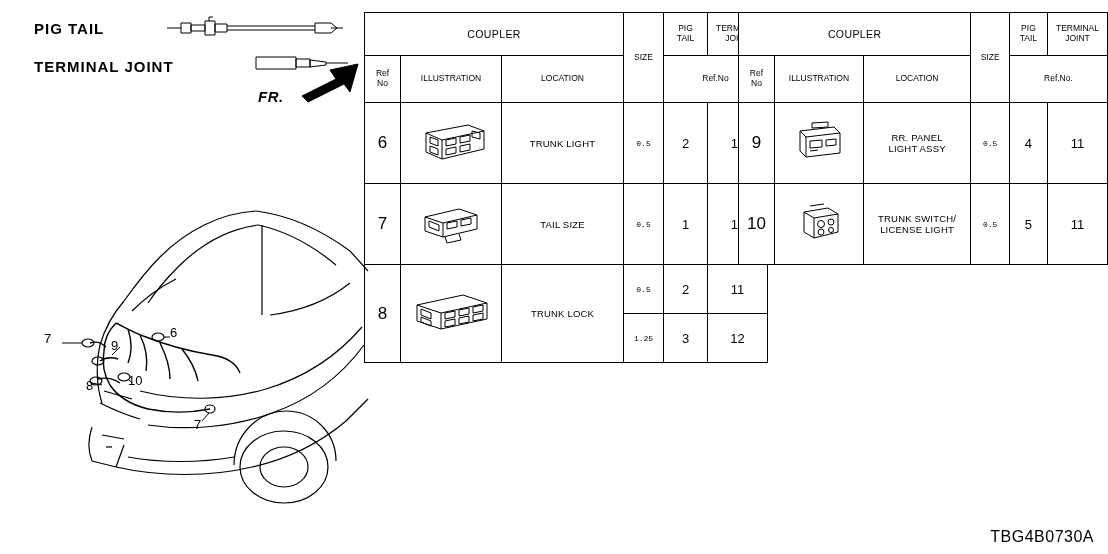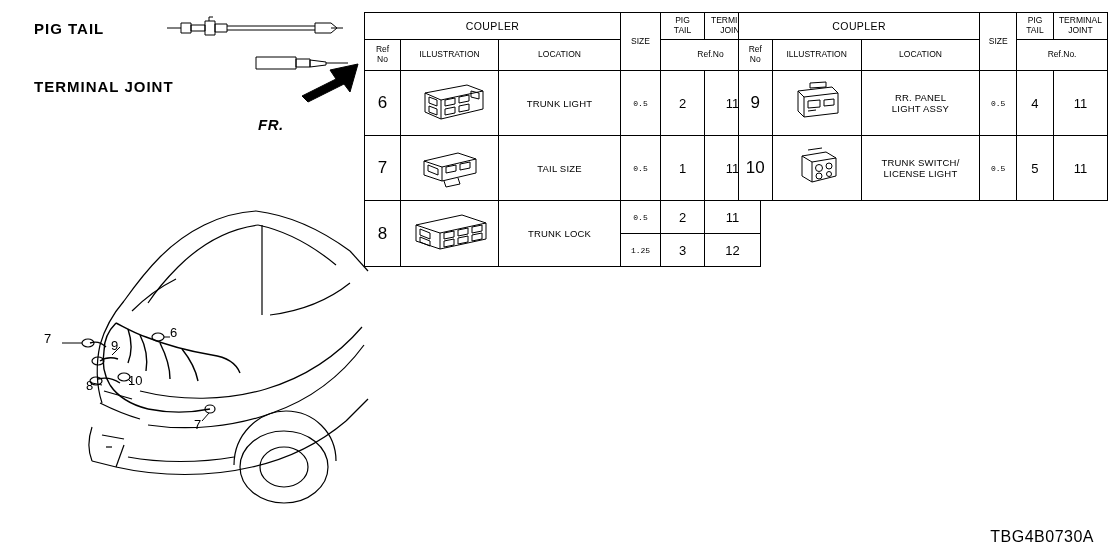--- a/index.html
+++ b/index.html
@@ -17,50 +17,49 @@
   }
 
   
   .hdr-label {
     position: absolute;
     font-weight: bold;
     font-size: 15px;
     letter-spacing: 1px;
   }
   #pig-tail-label { left: 34px; top: 20px; }
-  #terminal-joint-label { left: 34px; top: 58px; margin-top: 20px; }
+  #terminal-joint-label { left: 34px; top: 58px; }
 
   
   .part-art { position: absolute; }
 
   
   #fr-arrow-group { position: absolute; left: 258px; top: 62px; width: 110px; height: 50px; }
   #fr-text {
     position: absolute;
     left: 0px; top: 26px;
     font-weight: bold;
     font-size: 15px;
     font-style: italic;
     letter-spacing: 0.5px;
-    margin-top: 28px;
   }
 
   
   table.ct {
     position: absolute;
     border-collapse: collapse;
     font-size: 10px;
     background: #fff;
   }
   table.ct td, table.ct th {
     border: 1px solid #000;
     text-align: center;
     vertical-align: middle;
     font-weight: normal;
-    padding: 0;
+    padding: 8px;
   }
   .t-coupler { font-size: 10.5px; letter-spacing: 0.4px; }
   .t-small { font-size: 8.5px; line-height: 1.15; }
   .t-loc { font-size: 9.5px; text-align: left; padding-left: 8px; letter-spacing: 0.2px; }
   .t-num-big { font-size: 17px; }
   .t-size { font-size: 8px; font-family: Liberation Mono, monospace; }
   .t-refno { font-size: 13px; }
 
   #table1 { left: 364px; top: 12px; }
   #table2 { left: 738px; top: 12px; }

